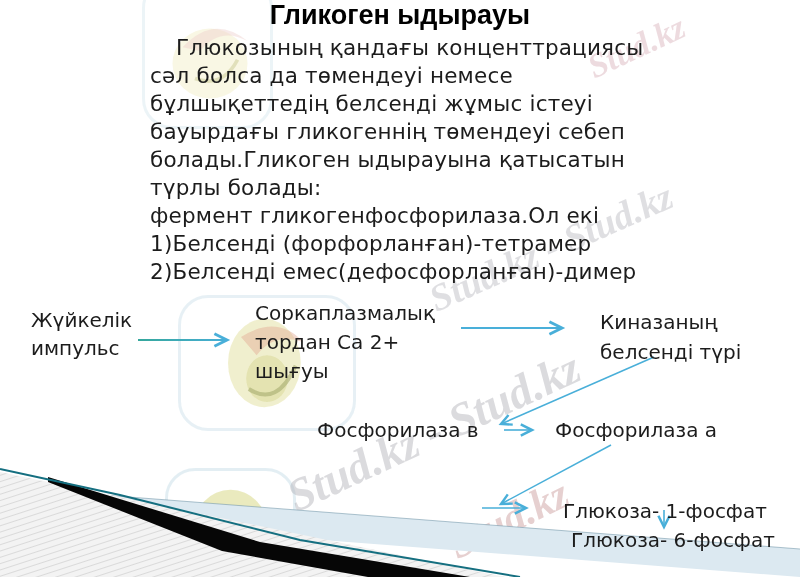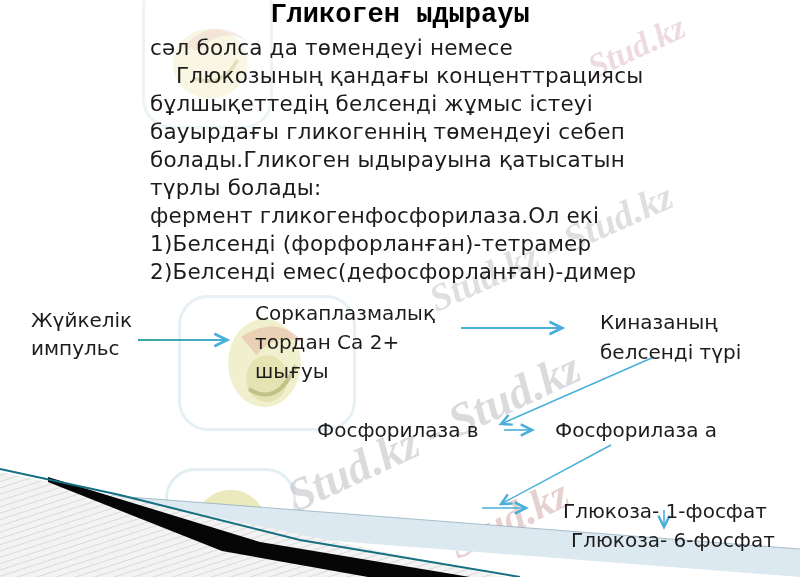--- a/index.html
+++ b/index.html
@@ -17,21 +17,21 @@
     font-weight:bold;font-style:italic;white-space:nowrap;
     transform-origin:center;pointer-events:none;
   }
   
   .corner-svg{position:absolute;left:0;top:437px;z-index:1;}
   
   .connector-svg{position:absolute;left:0;top:0;z-index:2;}
   
   .title{
     position:absolute;top:0;left:0;width:100%;text-align:center;z-index:3;
-    font-family:Liberation Mono, monospace;font-weight:bold;
+    font-family:Liberation Sans, sans-serif;font-weight:bold;
     font-size:27px;color:#000;margin:0;
   }
   .para{position:absolute;left:150px;top:34px;z-index:3;font-size:21.5px;line-height:28px;letter-spacing:.2px;}
   .para .ln{white-space:nowrap;}
   .para .ln.indent{padding-left:26px;}
   .node{position:absolute;z-index:3;font-size:20px;line-height:28px;}
   .nowrap{white-space:nowrap;}
 </style>
 </head>
 <body>
@@ -104,22 +104,22 @@
     <line x1="654" y1="357" x2="501" y2="424" stroke="#49AFD9" stroke-width="1.5" marker-end="url(#arrB)"></line>
     <line x1="504" y1="430" x2="532" y2="430" stroke="#49AFD9" stroke-width="1.6" marker-end="url(#arrB)"></line>
     <line x1="611" y1="445" x2="501" y2="504" stroke="#49AFD9" stroke-width="1.5" marker-end="url(#arrB)"></line>
     <line x1="482" y1="508" x2="526" y2="508" stroke="#49AFD9" stroke-width="1.6" marker-end="url(#arrB)"></line>
     <line x1="664" y1="510" x2="664" y2="527" stroke="#49AFD9" stroke-width="1.6" marker-end="url(#arrB)"></line>
   </svg>
 
   <h1 class="title">Гликоген ыдырауы</h1>
 
   <div class="para">
+    <div class="ln indent">Глюкозының қандағы конценттрациясы</div>
     <div class="ln">сәл болса да төмендеуі немесе</div>
-    <div class="ln indent">Глюкозының қандағы конценттрациясы</div>
     <div class="ln">бұлшықеттедің белсенді жұмыс істеуі</div>
     <div class="ln">бауырдағы гликогеннің төмендеуі себеп</div>
     <div class="ln">болады.Гликоген ыдырауына қатысатын</div>
     <div class="ln">түрлы болады:</div>
     <div class="ln">фермент гликогенфосфорилаза.Ол екі</div>
     <div class="ln">1)Белсенді (форфорланған)-тетрамер</div>
     <div class="ln">2)Белсенді емес(дефосфорланған)-димер</div>
   </div>
 
   <div class="node" style="left:31px;top:306px;width:118px">Жүйкелік импульс</div>

